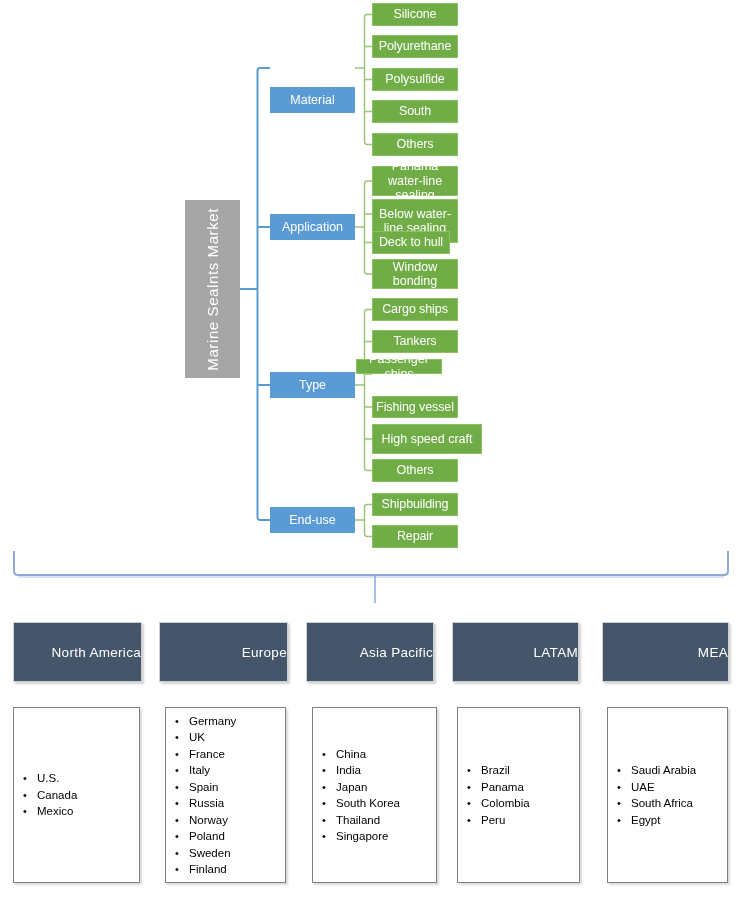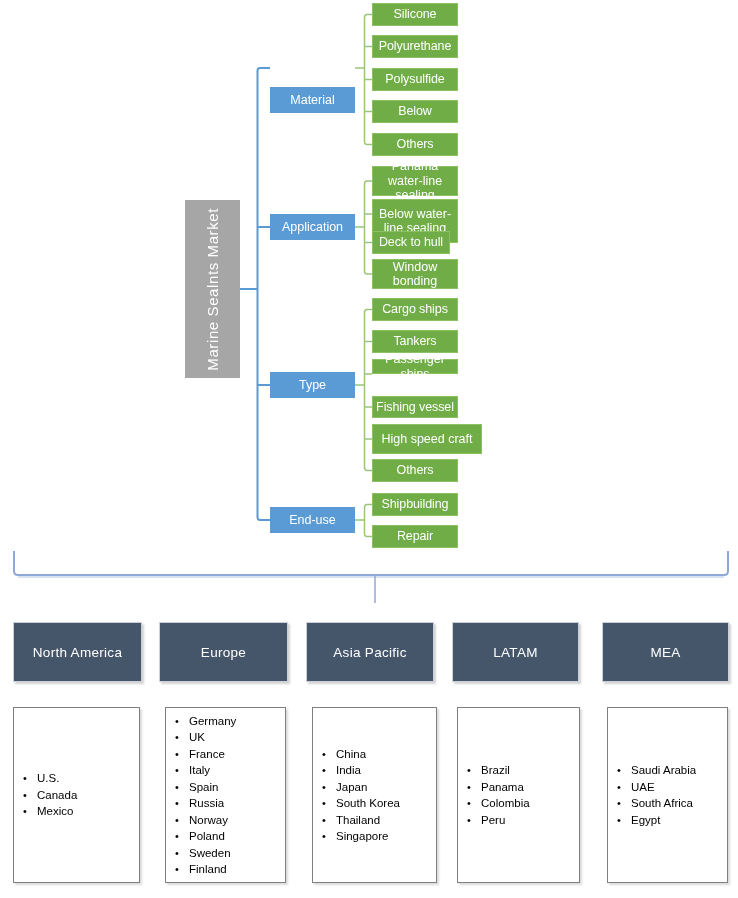--- a/index.html
+++ b/index.html
@@ -9,21 +9,21 @@
   #connector-svg { position:absolute; left:0; top:0; }
   .root-box { background:var(--root_gray,#A6A6A6); color:#fff; display:flex; align-items:center; justify-content:center; }
   .root-label { writing-mode:vertical-rl; transform:rotate(180deg); font-size:15px; letter-spacing:0.6px; white-space:nowrap; }
   .blue-box { background:var(--segment_blue,#5B9BD5); color:#fff; display:flex; align-items:center; justify-content:center; font-size:12.5px; }
   .green-box { background:var(--segment_green,#70AD47); border:1px solid var(--segment_green_border,#8CC063);
                color:#fff; display:flex; align-items:center; justify-content:center; text-align:center;
                font-size:12.5px; line-height:1.16; padding:0 1px; }
   .green-box.one { white-space:nowrap; letter-spacing:-0.1px; }
   .region-header { background:var(--region_header,#45566B); border:1px solid #ccd1d9;
                    box-shadow:2px 2px 2px rgba(0,0,0,0.18); color:#fff; display:flex; align-items:center;
-                   justify-content:center; font-size:13.5px; letter-spacing:0.3px; }
+                   justify-content:flex-end; font-size:13.5px; letter-spacing:0.3px; }
   .country-box { background:#fff; border:1px solid #808080; box-shadow:2px 2px 2px rgba(0,0,0,0.15);
                  display:flex; flex-direction:column; justify-content:center; padding:6px 2px 6px 9px; }
   .country-item { font-size:11.5px; line-height:16.5px; color:#000; display:flex; align-items:baseline; }
   .bullet { flex:0 0 14px; width:14px; font-size:11px; }
 </style>
 </head>
 <body>
 
 <div id="canvas">
   <svg id="connector-svg" width="738" height="898">
@@ -46,21 +46,21 @@
       <div class="abs green-box one" style="left: 372px; top: 3px; width: 86px; height: 23px;">
         <span>Silicone</span>
       </div>
       <div class="abs green-box one" style="left: 372px; top: 35px; width: 86px; height: 23px;">
         <span>Polyurethane</span>
       </div>
       <div class="abs green-box one" style="left: 372px; top: 68px; width: 86px; height: 23px;">
         <span>Polysulfide</span>
       </div>
       <div class="abs green-box one" style="left: 372px; top: 100px; width: 86px; height: 23px;">
-        <span>Below</span>
+        <span>South</span>
       </div>
       <div class="abs green-box one" style="left: 372px; top: 133px; width: 86px; height: 23px;">
         <span>Others</span>
       </div>
       <div class="abs blue-box" style="left: 270px; top: 214px; width: 85px; height: 26px;">
         <span>Application</span>
       </div>
       <div class="abs green-box" style="left: 372px; top: 166px; width: 86px; height: 30px;">
         <span>Panama water-line sealing</span>
       </div>
@@ -75,21 +75,21 @@
       </div>
       <div class="abs blue-box" style="left: 270px; top: 372px; width: 85px; height: 26px;">
         <span>Type</span>
       </div>
       <div class="abs green-box one" style="left: 372px; top: 298px; width: 86px; height: 23px;">
         <span>Cargo ships</span>
       </div>
       <div class="abs green-box one" style="left: 372px; top: 330px; width: 86px; height: 23px;">
         <span>Tankers</span>
       </div>
-      <div class="abs green-box" style="left: 372px; top: 359px; width: 86px; height: 15px; justify-content: flex-end;">
+      <div class="abs green-box" style="left: 356px; top: 359px; width: 86px; height: 15px; justify-content: flex-end;">
         <span>Passenger ships</span>
       </div>
       <div class="abs green-box one" style="left: 372px; top: 396px; width: 86px; height: 22px;">
         <span>Fishing vessel</span>
       </div>
       <div class="abs green-box" style="left: 372px; top: 424px; width: 110px; height: 30px;">
         <span>High speed craft</span>
       </div>
       <div class="abs green-box one" style="left: 372px; top: 459px; width: 86px; height: 23px;">
         <span>Others</span>

